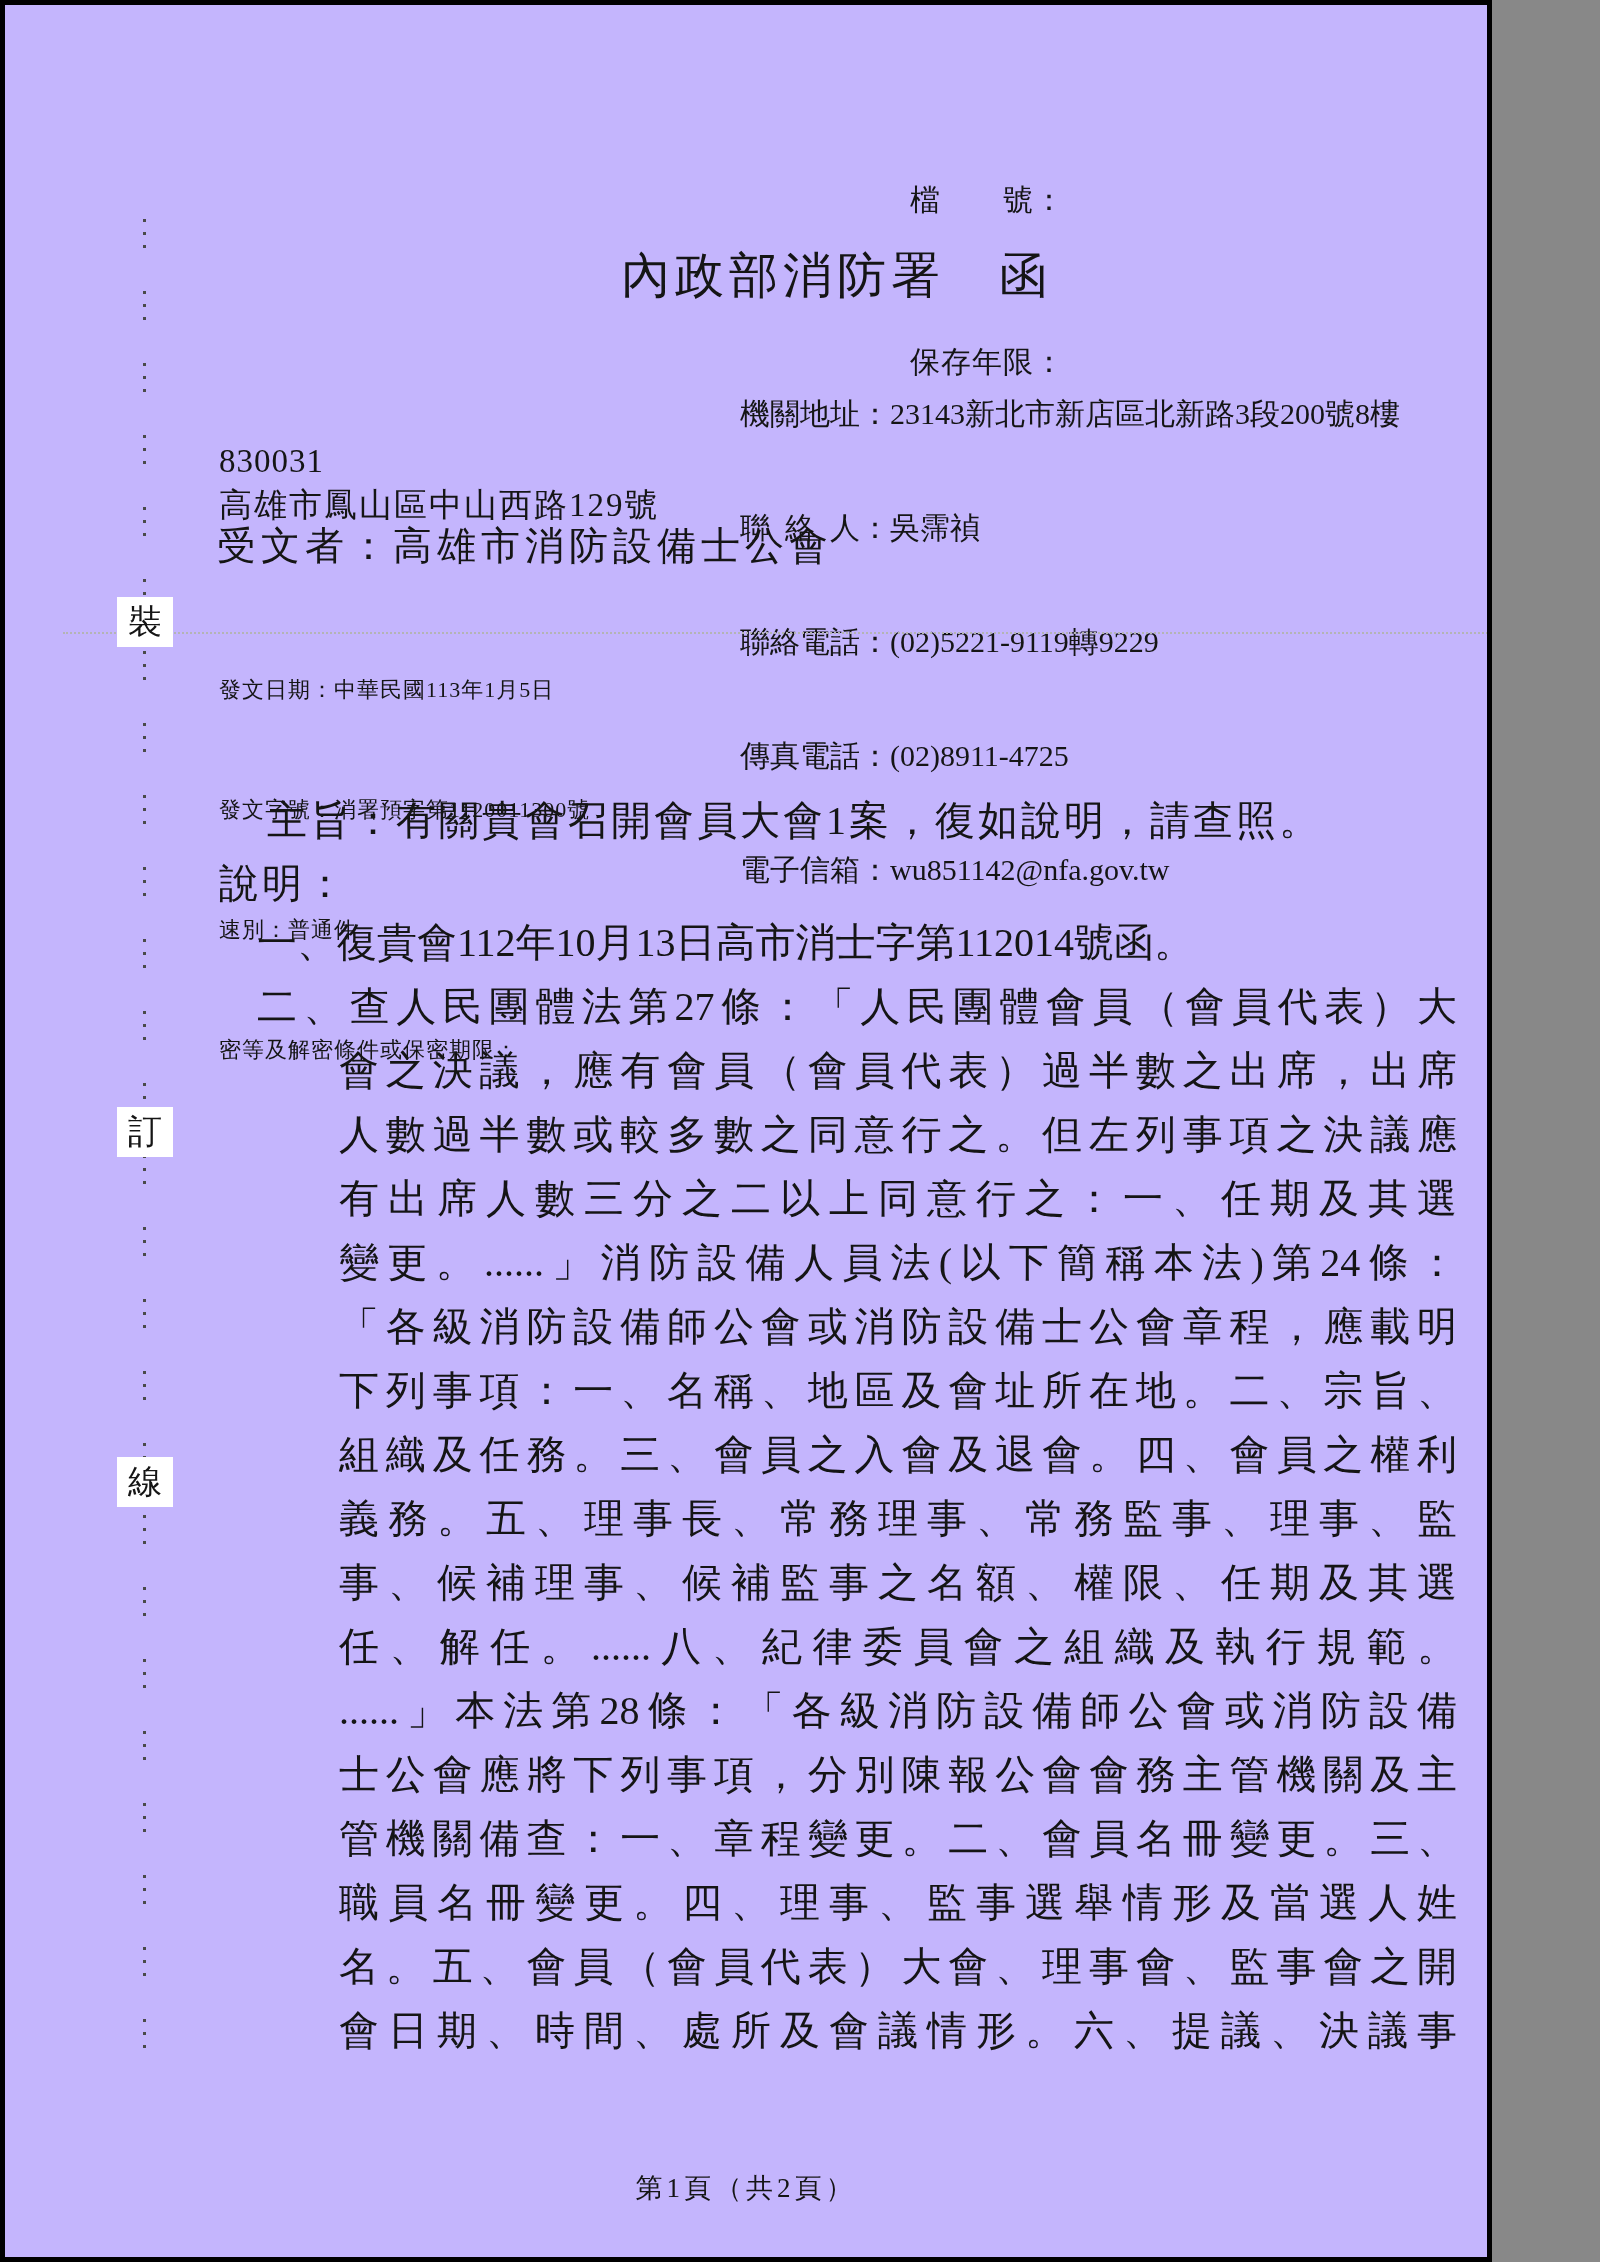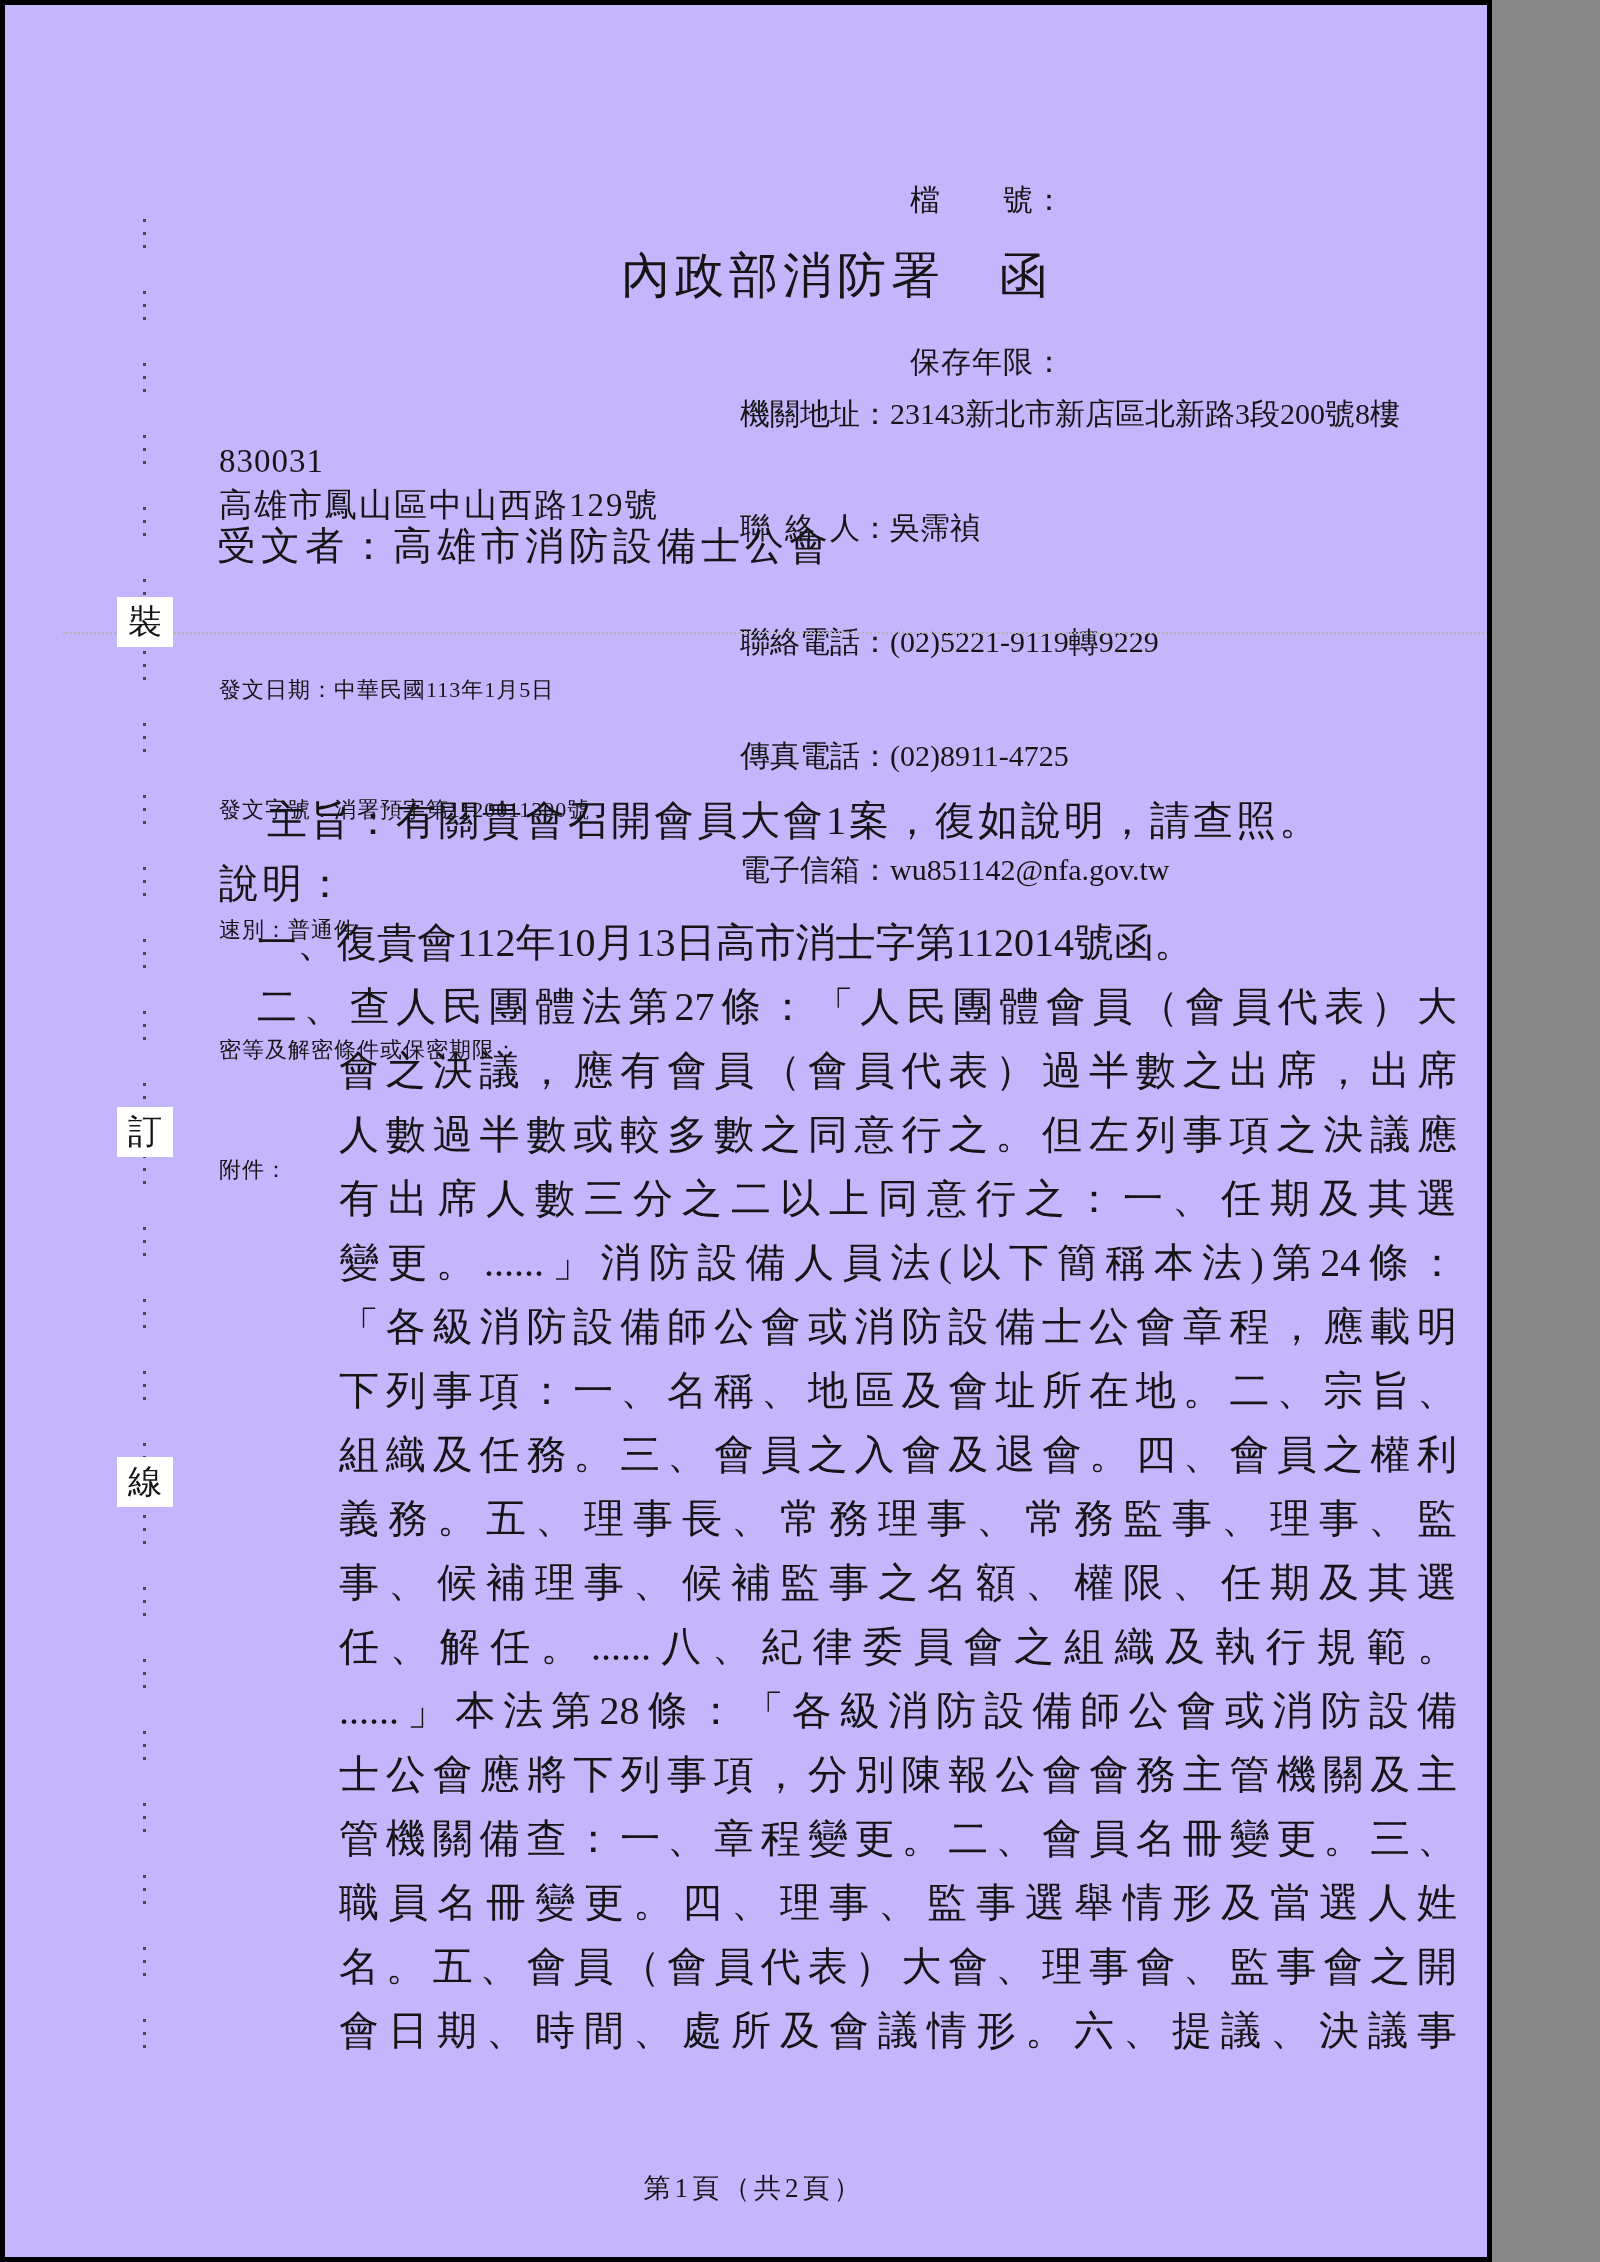--- a/index.html
+++ b/index.html
@@ -28,21 +28,21 @@
   .dotline { position:absolute; left:58px; top:627px; width:1540px; border-top:2px dotted #b4b4b4; }
   
   .subject { position:absolute; left:214px; top:788px; font-size:40px; letter-spacing:3px; white-space:nowrap;margin-left:48px; }
   .explain { position:absolute; left:214px; top:851px; font-size:40px; letter-spacing:3px; }
   
   .body-block { position:absolute; left:252px; top:906px; width:1200px; }
   .bline { font-size:40px; line-height:64px; text-align:justify; text-align-last:justify; }
   .bline.short { text-align:center; text-align-last:left; }
   .bline.cont { margin-left:82px; width:1118px; }
   
-  .footer { position:absolute; left:0; top:2165px; width:100%; text-align:center; font-size:27px; letter-spacing:4px;padding-left:8px; }
+  .footer { position:absolute; left:0; top:2165px; width:100%; text-align:center; font-size:27px; letter-spacing:4px; }
   
   .vline { position:absolute; left:138px; top:214px; width:3px; height:1862px;
     background-image:repeating-linear-gradient(to bottom,
       #4a4a4a 0px,#4a4a4a 3px, transparent 3px,transparent 13px,
       #4a4a4a 13px,#4a4a4a 16px, transparent 16px,transparent 26px,
       #4a4a4a 26px,#4a4a4a 29px, transparent 29px,transparent 72px); }
   .bmark { position:absolute; left:112px; width:56px; height:50px; background:#fff;
     font-size:34px; line-height:50px; text-align:center; }
   .bmark.m1 { top:592px; } .bmark.m2 { top:1102px; } .bmark.m3 { top:1452px; }
   
@@ -76,21 +76,20 @@
 
   <div class="zip">830031</div>
   <div class="addr">高雄市鳳山區中山西路129號</div>
   <div class="recv">受文者：高雄市消防設備士公會</div>
 
   <div class="meta">
     <div>發文日期：中華民國113年1月5日</div>
     <div>發文字號：消署預字第1120011300號</div>
     <div>速別：普通件</div>
     <div>密等及解密條件或保密期限：</div>
-    <div>附件：</div>
   </div>
   <div class="dotline"></div>
 
   <div class="subject">主旨：有關貴會召開會員大會1案，復如說明，請查照。</div>
   <div class="explain">說明：</div>
 
   <div class="body-block">
     <div class="bline short">一、復貴會112年10月13日高市消士字第112014號函。</div>
     <div class="bline">二、查人民團體法第27條：「人民團體會員（會員代表）大</div>
     <div class="bline cont">會之決議，應有會員（會員代表）過半數之出席，出席</div>

